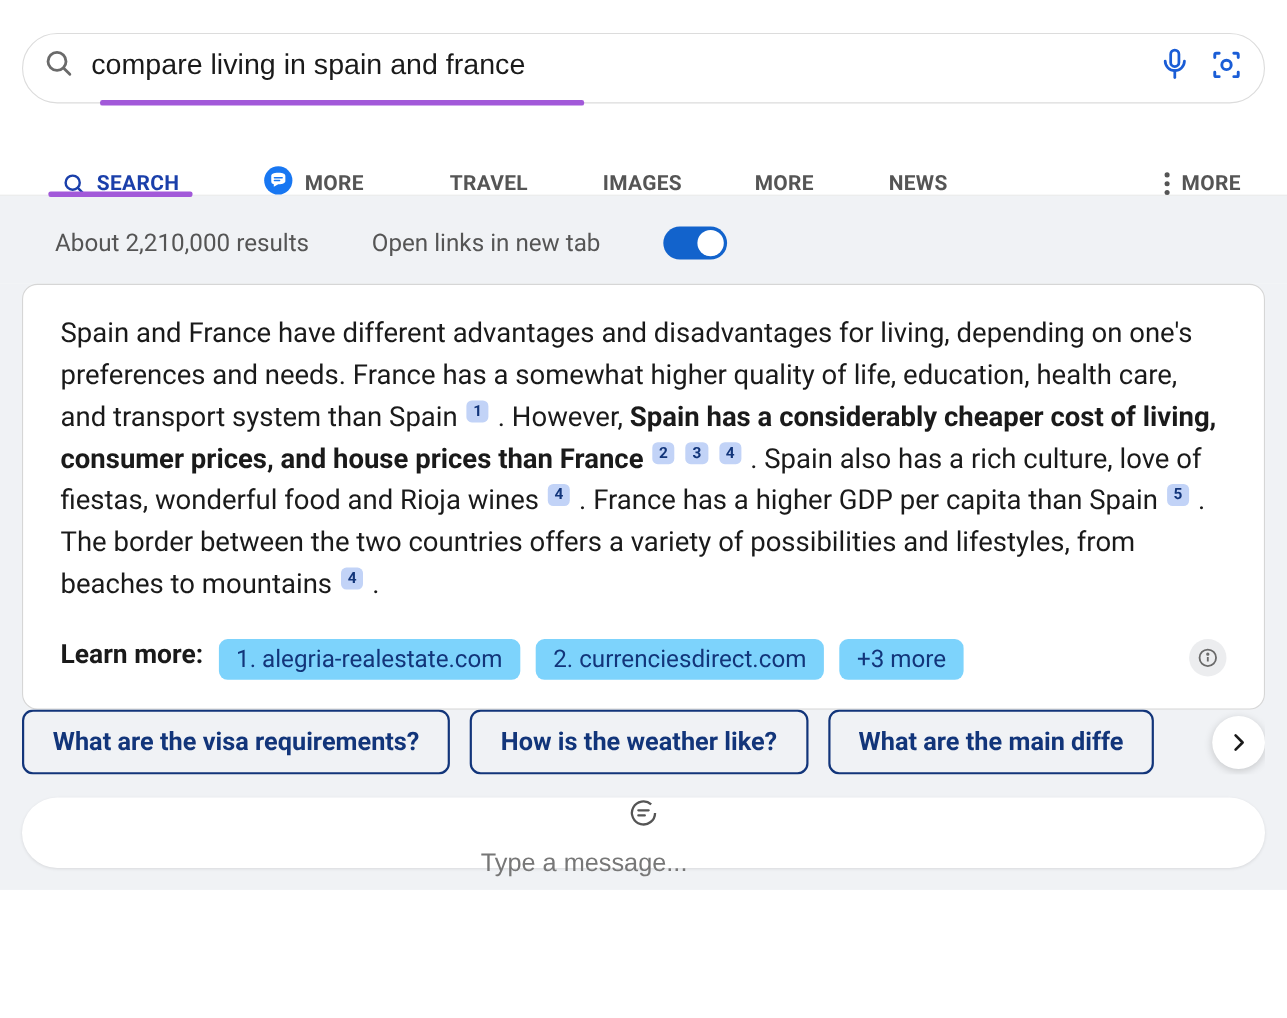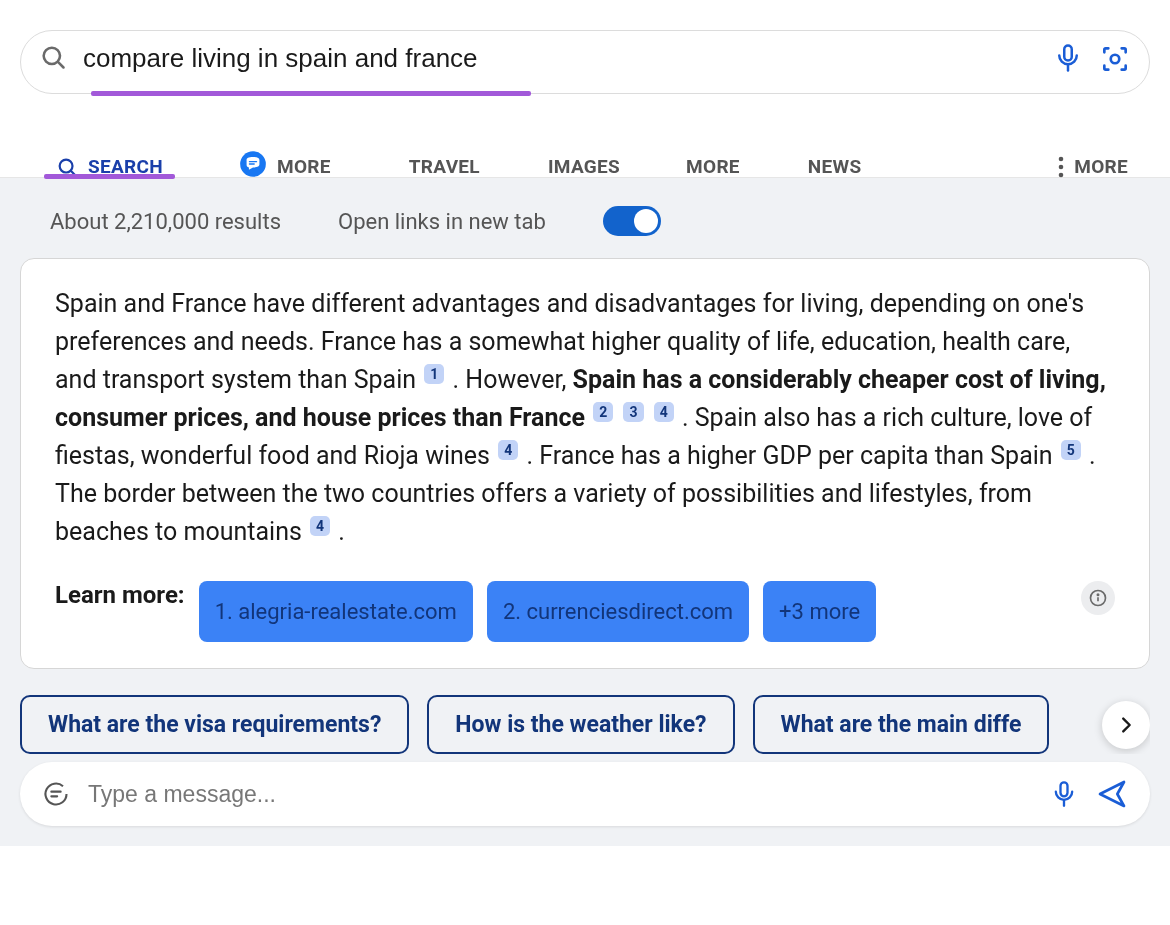--- a/index.html
+++ b/index.html
@@ -157,39 +157,38 @@
     align-items: flex-start;
     gap: 14px;
     margin-top: 30px;
   }
   .learn-label {
     font-size: 24px;
     font-weight: 700;
     color: #1a1a1a;
   }
   .source-chip {
-    background: #3b82f6;
+    background: #7dd3fc;
     color: #12357a;
     font-size: 22px;
-    padding: 18px 16px;
+    padding: 6px 16px;
     border-radius: 8px;
     cursor: pointer;
   }
   .info-circle {
     margin-left: auto;
     width: 34px; height: 34px;
     border-radius: 50%;
     background: #ecedef;
     display:flex;align-items:center;justify-content:center;
     cursor:pointer;
   }
   .suggest-row {
     display: flex;
     gap: 18px;
-    margin-top: 26px;
     overflow: hidden;
     position: relative;
   }
   .suggest {
     border: 2px solid #12357a;
     color: #12357a;
     font-size: 23px;
     font-weight: 700;
     padding: 14px 26px;
     border-radius: 10px;
@@ -203,29 +202,30 @@
     top: 50%;
     transform: translateY(-50%);
     width: 48px; height: 48px;
     border-radius: 50%;
     background: #fff;
     box-shadow: 0 2px 8px rgba(0,0,0,0.18);
     display:flex;align-items:center;justify-content:center;
     cursor:pointer;
   }
   .message-bar {
-    margin: 8px 0 0 0;
+    margin: 21px 0 0 0;
     background:#fff;
     border-radius: 32px;
     height: 64px;
     display:flex;
     align-items:center;
     padding: 0 22px;
     gap: 18px;
     box-shadow: 0 1px 3px rgba(0,0,0,0.1);
+    flex-direction: column;
   }
   .message-bar input {
     flex:1;
     border:none;
     outline:none;
     font-size: 23px;
     color: #555;
     background:transparent;
   }
   .message-bar input::placeholder { color: #777; }

